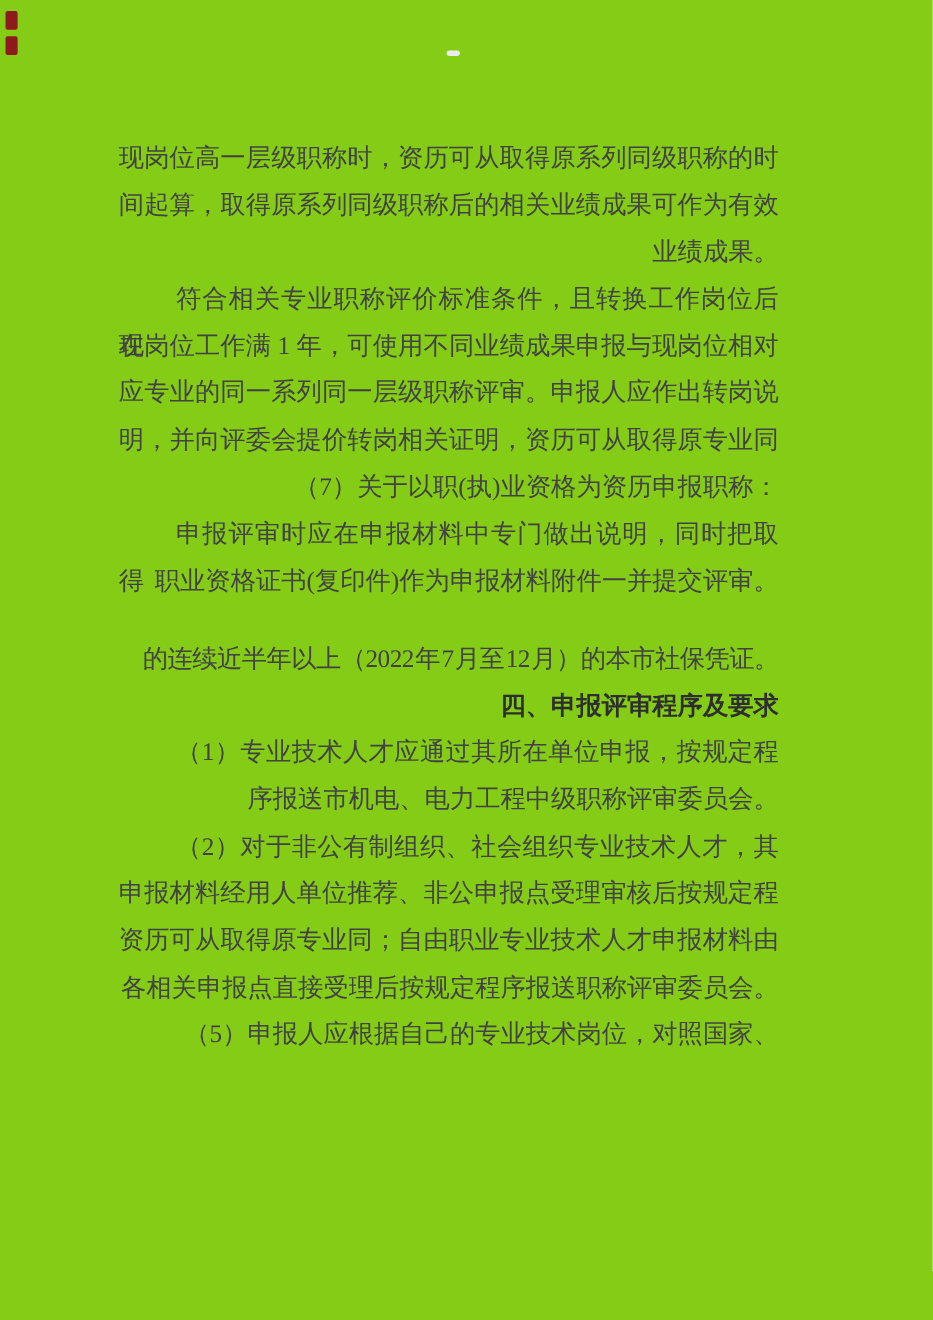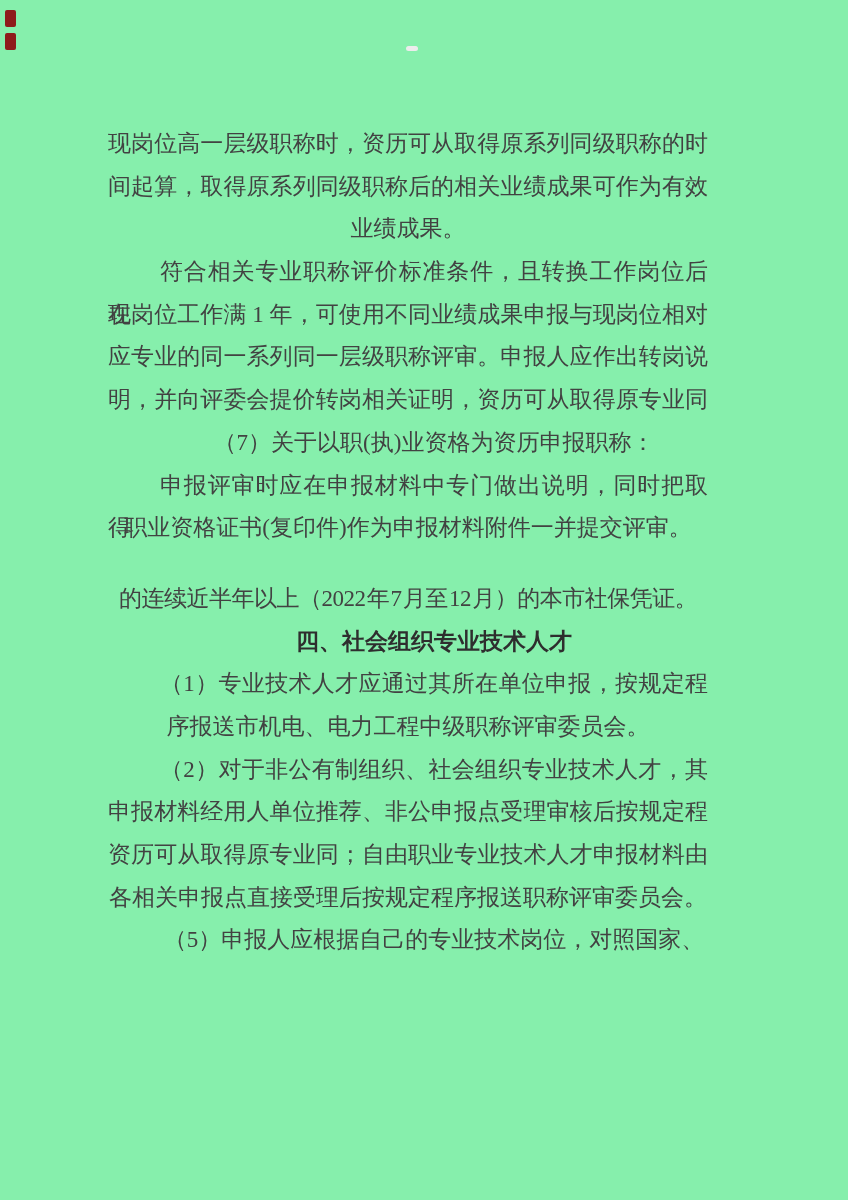--- a/index.html
+++ b/index.html
@@ -38,21 +38,21 @@
     position: absolute;
     left: 108px;
     top: 123px;
     width: 600px;
   }
   .line {
     height: 42.7px;
     line-height: 42.7px;
     font-size: 23px;
     color: #424242;
-    text-align: center;
+    text-align: right;
     white-space: normal;
   }
   .line.fill {
     text-align: justify;
     text-align-last: justify;
   }
   .line.indent {
     text-indent: 52px;
   }
   .line.bold {
@@ -61,37 +61,37 @@
   }
   .line.tight {
     letter-spacing: -0.5px;
     word-spacing: -4px;
     margin-top: 28px;
   }
 </style>
 </head>
 <body>
 
-<div class="page" style="background: #86efac;">
+<div class="page" style="background: #84cc16;">
   <div class="corner-mark mark-1" style="background: rgb(142, 27, 27);"></div>
   <div class="corner-mark mark-2" style="background: rgb(142, 27, 27);"></div>
   <div class="scan-speckle" style="background: rgb(236, 236, 236);"></div>
   <div class="text-block">
       <div class="line fill">现岗位高一层级职称时，资历可从取得原系列同级职称的时</div>
       <div class="line fill">间起算，取得原系列同级职称后的相关业绩成果可作为有效</div>
       <div class="line">业绩成果。</div>
       <div class="line fill indent">符合相关专业职称评价标准条件，且转换工作岗位后在</div>
       <div class="line fill">现岗位工作满 1 年，可使用不同业绩成果申报与现岗位相对</div>
       <div class="line fill">应专业的同一系列同一层级职称评审。申报人应作出转岗说</div>
       <div class="line fill">明，并向评委会提价转岗相关证明，资历可从取得原专业同</div>
       <div class="line indent">（7）关于以职(执)业资格为资历申报职称：</div>
       <div class="line fill indent">申报评审时应在申报材料中专门做出说明，同时把取得</div>
       <div class="line">职业资格证书(复印件)作为申报材料附件一并提交评审。</div>
       <div class="line tight">的连续近半年以上（2022 年 7 月至 12 月）的本市社保凭证。</div>
-      <div class="line indent bold">四、社会组织专业技术人才</div>
+      <div class="line indent bold">四、申报评审程序及要求</div>
       <div class="line fill indent">（1）专业技术人才应通过其所在单位申报，按规定程</div>
       <div class="line">序报送市机电、电力工程中级职称评审委员会。</div>
       <div class="line fill indent">（2）对于非公有制组织、社会组织专业技术人才，其</div>
       <div class="line fill">申报材料经用人单位推荐、非公申报点受理审核后按规定程</div>
       <div class="line fill">资历可从取得原专业同；自由职业专业技术人才申报材料由</div>
       <div class="line">各相关申报点直接受理后按规定程序报送职称评审委员会。</div>
       <div class="line indent">（5）申报人应根据自己的专业技术岗位，对照国家、</div>
     </div>
 </div>
 

